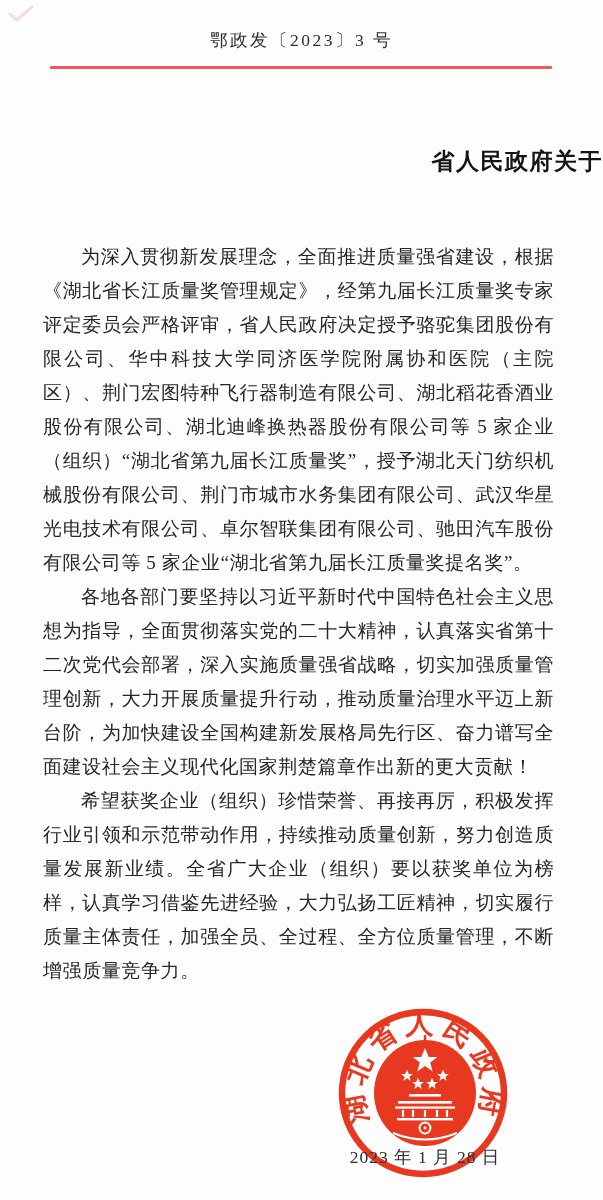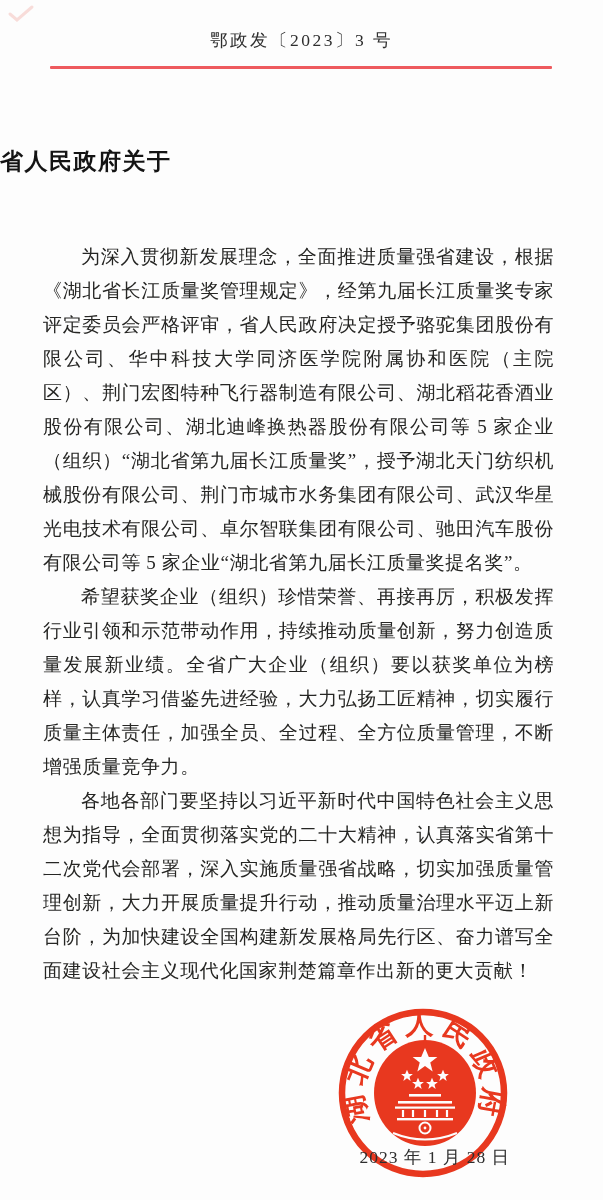--- a/index.html
+++ b/index.html
@@ -24,42 +24,42 @@
     font-size: 17.5px; letter-spacing: 2.5px;
     color: var(--ink, #2e2e2e);
   }
   .red-rule {
     position: absolute; top: 66px; left: 50px; width: 502px; height: 2.5px;
     background: var(--rule-red, #ee5a5e);
     border-radius: 1px;
   }
   .title {
     position: absolute; top: 141px; left: 0; width: 100%;
-    text-align: left;
+    text-align: right;
     font-weight: bold;
     font-size: 23px; line-height: 42px; letter-spacing: 1.5px;
     color: #141414;
   }
   .body-text {
     position: absolute; top: 240px; left: 43px; width: 511px;
     font-size: 19px; line-height: 34px;
     letter-spacing: 0.6px;
     text-align: justify;
     color: #262624;
   }
   .body-text p { margin: 0; text-indent: 2em; }
   .body-text p.salutation { text-indent: 0; }
   .seal {
     position: absolute; left: 335px; top: 1005px;
     width: 176px; height: 176px;
     z-index: 1;
   }
   .issue-date {
     position: absolute; top: 1145px; left: 340px; width: 170px;
-    text-align: right;
+    text-align: center;
     font-size: 17.5px; letter-spacing: 1px;
     color: var(--ink, #2e2e2e);
     z-index: 3;
   }
 </style>
 </head>
 <body>
 
 <div class="page">
 
@@ -70,22 +70,22 @@
   <div class="doc-number">鄂政发〔2023〕3 号</div>
 
   <div class="red-rule"></div>
 
   <div class="title">
     <div>省人民政府关于</div>
   </div>
 
   <div class="body-text">
     <p>为深入贯彻新发展理念，全面推进质量强省建设，根据《湖北省长江质量奖管理规定》，经第九届长江质量奖专家评定委员会严格评审，省人民政府决定授予骆驼集团股份有限公司、华中科技大学同济医学院附属协和医院（主院区）、荆门宏图特种飞行器制造有限公司、湖北稻花香酒业股份有限公司、湖北迪峰换热器股份有限公司等 5 家企业（组织）“湖北省第九届长江质量奖”，授予湖北天门纺织机械股份有限公司、荆门市城市水务集团有限公司、武汉华星光电技术有限公司、卓尔智联集团有限公司、驰田汽车股份有限公司等 5 家企业“湖北省第九届长江质量奖提名奖”。</p>
+    <p>各地各部门要坚持以习近平新时代中国特色社会主义思想为指导，全面贯彻落实党的二十大精神，认真落实省第十二次党代会部署，深入实施质量强省战略，切实加强质量管理创新，大力开展质量提升行动，推动质量治理水平迈上新台阶，为加快建设全国构建新发展格局先行区、奋力谱写全面建设社会主义现代化国家荆楚篇章作出新的更大贡献！</p>
     <p>希望获奖企业（组织）珍惜荣誉、再接再厉，积极发挥行业引领和示范带动作用，持续推动质量创新，努力创造质量发展新业绩。全省广大企业（组织）要以获奖单位为榜样，认真学习借鉴先进经验，大力弘扬工匠精神，切实履行质量主体责任，加强全员、全过程、全方位质量管理，不断增强质量竞争力。</p>
-    <p>各地各部门要坚持以习近平新时代中国特色社会主义思想为指导，全面贯彻落实党的二十大精神，认真落实省第十二次党代会部署，深入实施质量强省战略，切实加强质量管理创新，大力开展质量提升行动，推动质量治理水平迈上新台阶，为加快建设全国构建新发展格局先行区、奋力谱写全面建设社会主义现代化国家荆楚篇章作出新的更大贡献！</p>
   </div>
 
   <svg class="seal" viewBox="0 0 176 176">
     <g fill="none" stroke="var(--seal-red, #e8381f)">
       <circle cx="88" cy="88" r="81" stroke-width="6.5"></circle>
     </g>
     <defs>
       <path id="sealArc" d="M 33.6 113.4 A 60 60 0 1 1 142.4 113.4" fill="none"></path>
       <path id="starShape" d="M0,-10 L2.94,-3.09 L9.51,-3.09 L4.05,1.18 L5.88,8.09 L0,3.82 L-5.88,8.09 L-4.05,1.18 L-9.51,-3.09 L-2.94,-3.09 Z"></path>
     </defs>

